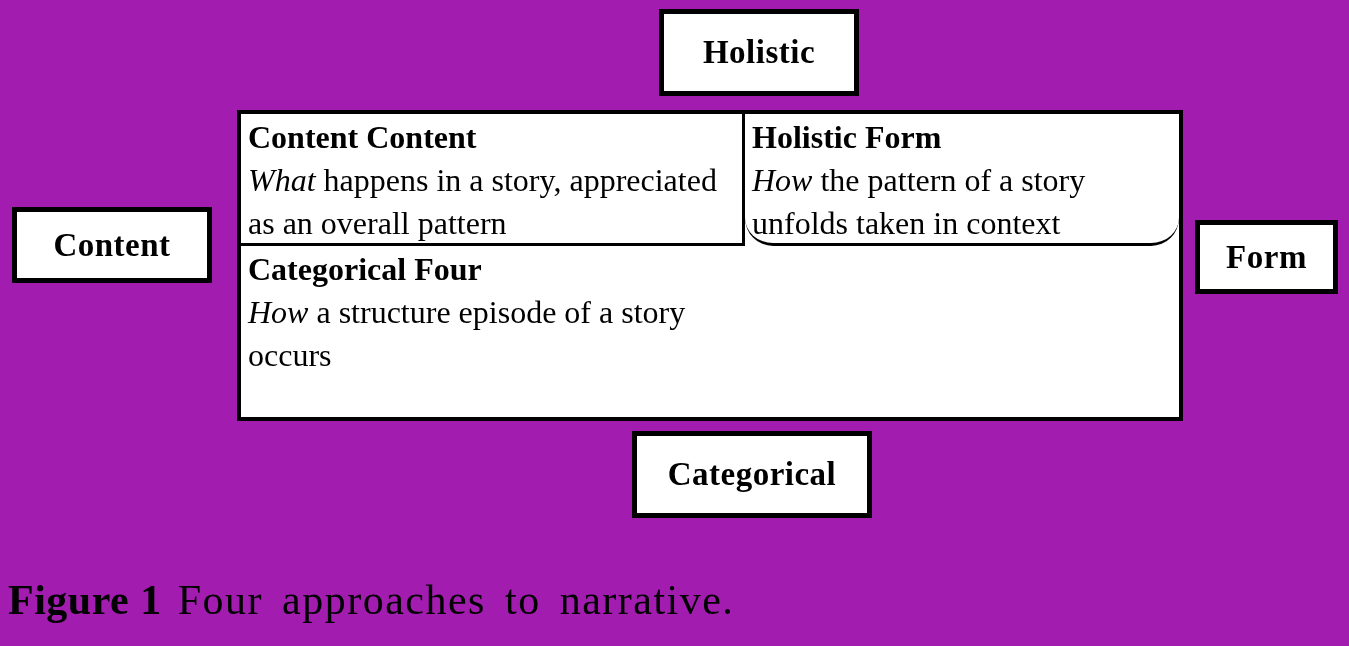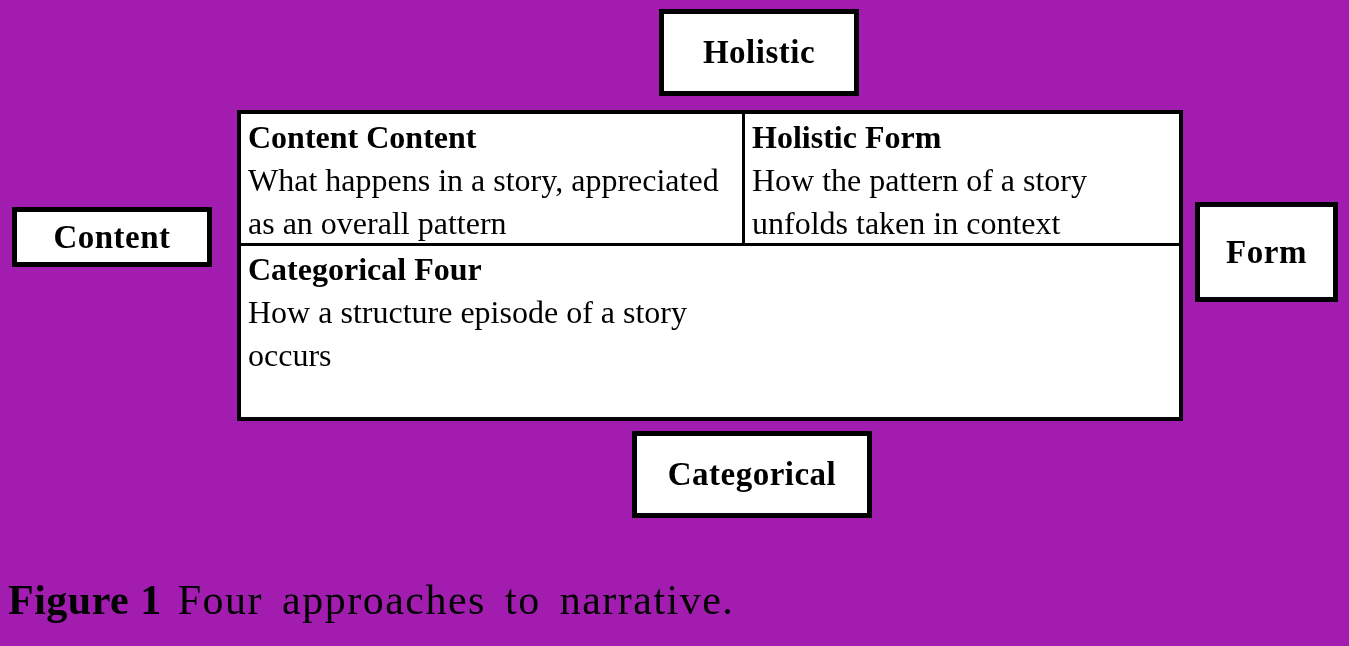--- a/index.html
+++ b/index.html
@@ -23,22 +23,22 @@
     align-items: center;
     justify-content: center;
   }
   .label-box .label-text {
     font-weight: bold;
     font-size: 33px;
     letter-spacing: 0.5px;
     white-space: nowrap;
   }
   .box-top    { left: 659px; top: 9px;   width: 200px; height: 87px; }
-  .box-left   { left: 12px;  top: 207px; width: 200px; height: 60px; }
-  .box-right  { left: 1195px;top: 202px; width: 143px; height: 100px; }
+  .box-left   { left: 12px;  top: 207px; width: 200px; height: 76px; }
+  .box-right  { left: 1195px;top: 220px; width: 143px; height: 74px; }
   .box-bottom { left: 632px; top: 431px; width: 240px; height: 87px; }
 
   
   .matrix {
     position: absolute;
     left: 237px;
     top: 110px;
     width: 946px;
     height: 311px;
     border: 4px solid #000000;
@@ -47,24 +47,24 @@
     grid-template-columns: 504px 1fr;
     grid-template-rows: 132px 1fr;
   }
   .cell {
     padding: 2px 8px 0 7px;
     font-size: 32px;
     line-height: 43px;
     overflow: hidden;
   }
   .cell-tl { border-right: 3px solid #000000; border-bottom: 3px solid #000000; }
-  .cell-tr { border-bottom: 3px solid #000000; }
+  .cell-tr { border-bottom: 3px solid #000000; border-radius: 28px; }
   .cell-bl { border-right: 3px solid #000000; }
   .cell-title { font-weight: bold; }
-  .lead { }
+  .lead { font-style: italic; }
 
   
   .caption {
     position: absolute;
     left: 8px;
     top: 574px;
     font-size: 42px;
     line-height: 1.25;
     white-space: nowrap;
   }

